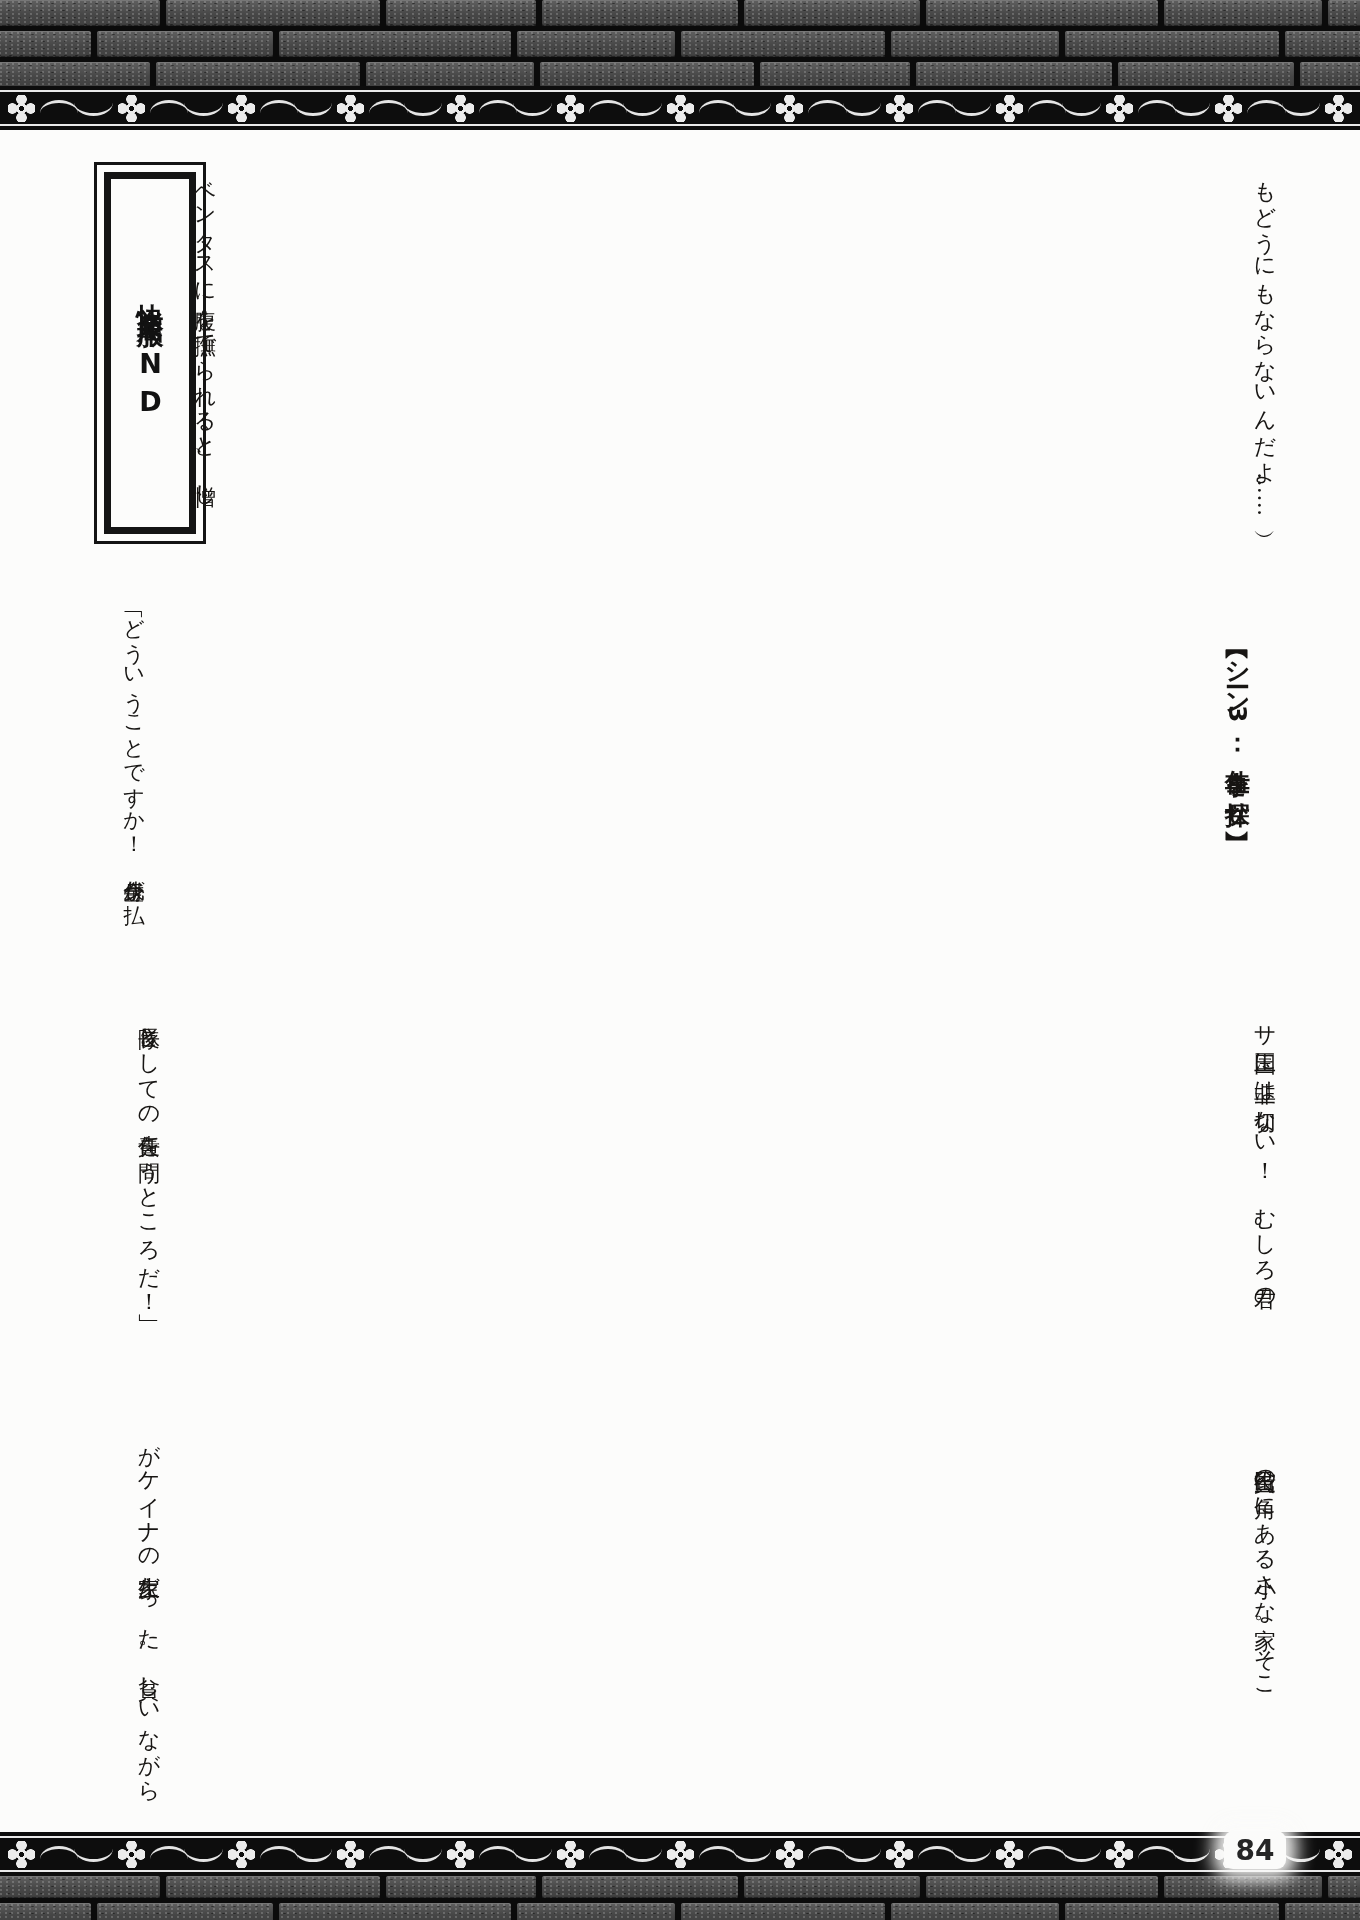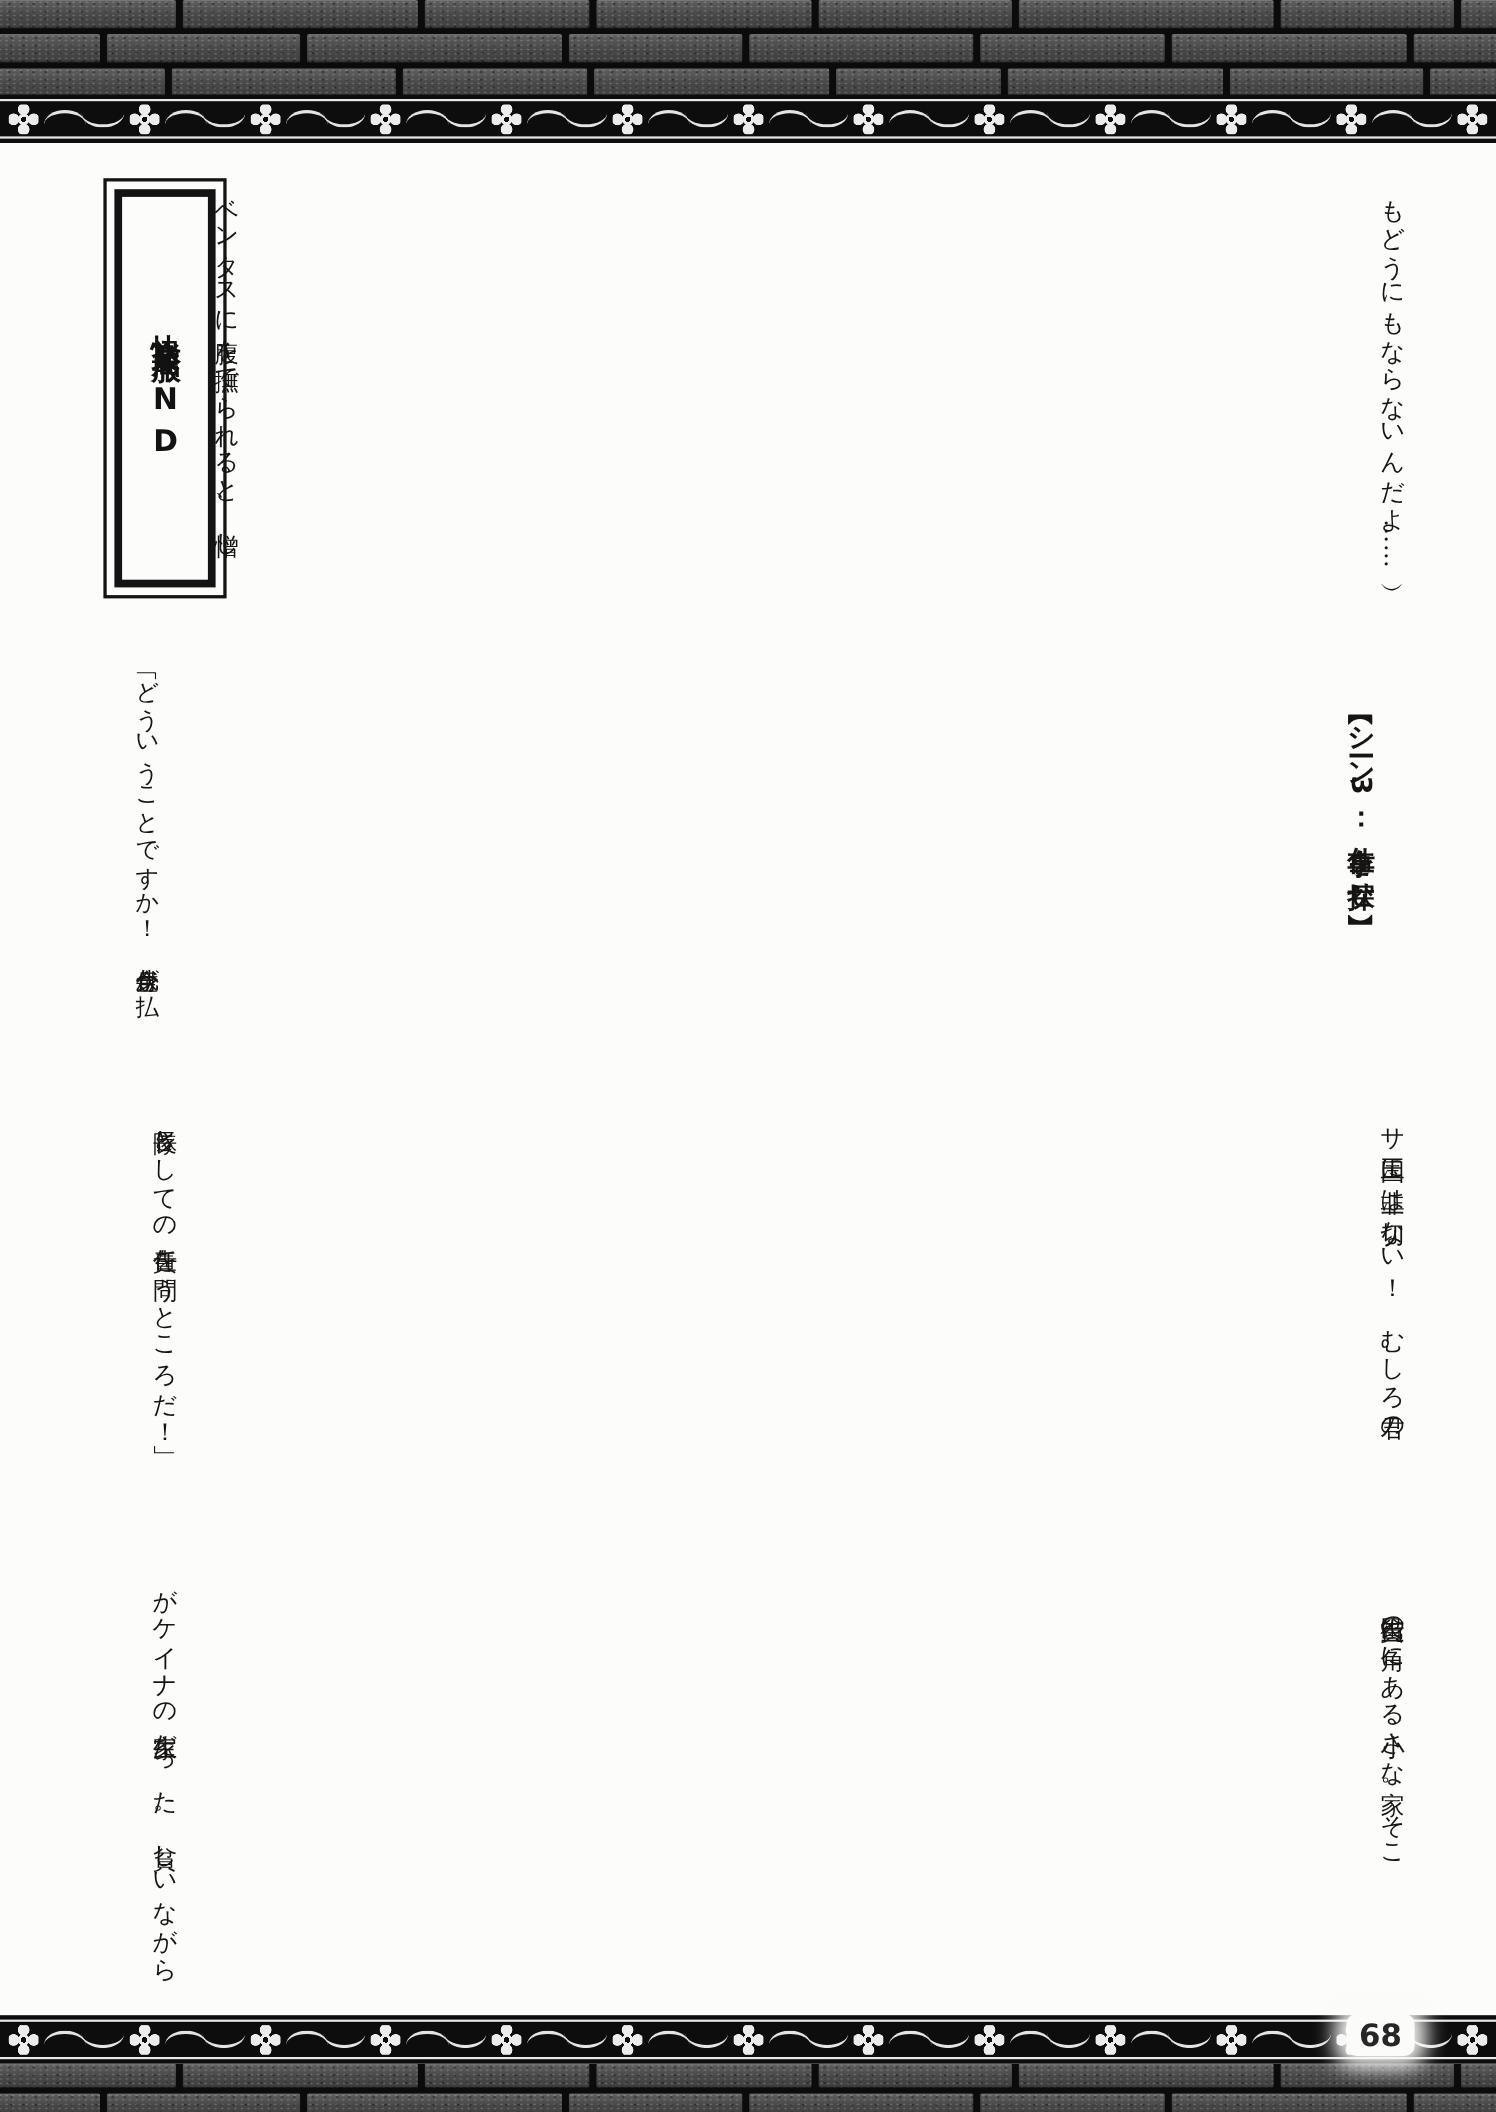--- a/index.html
+++ b/index.html
@@ -302,15 +302,15 @@
         <span class="brick" style="width: 176px;"></span>
         <span class="brick" style="width: 232px;"></span>
         <span class="brick" style="width: 158px;"></span>
         <span class="brick" style="width: 204px;"></span>
         <span class="brick" style="width: 168px;"></span>
         <span class="brick" style="width: 214px;"></span>
         <span class="brick" style="width: 150px;"></span>
       </div>
     </div>
 
-  <div id="pagenum">68</div>
+  <div id="pagenum">84</div>
 
 </div>
 
 </body></html>

